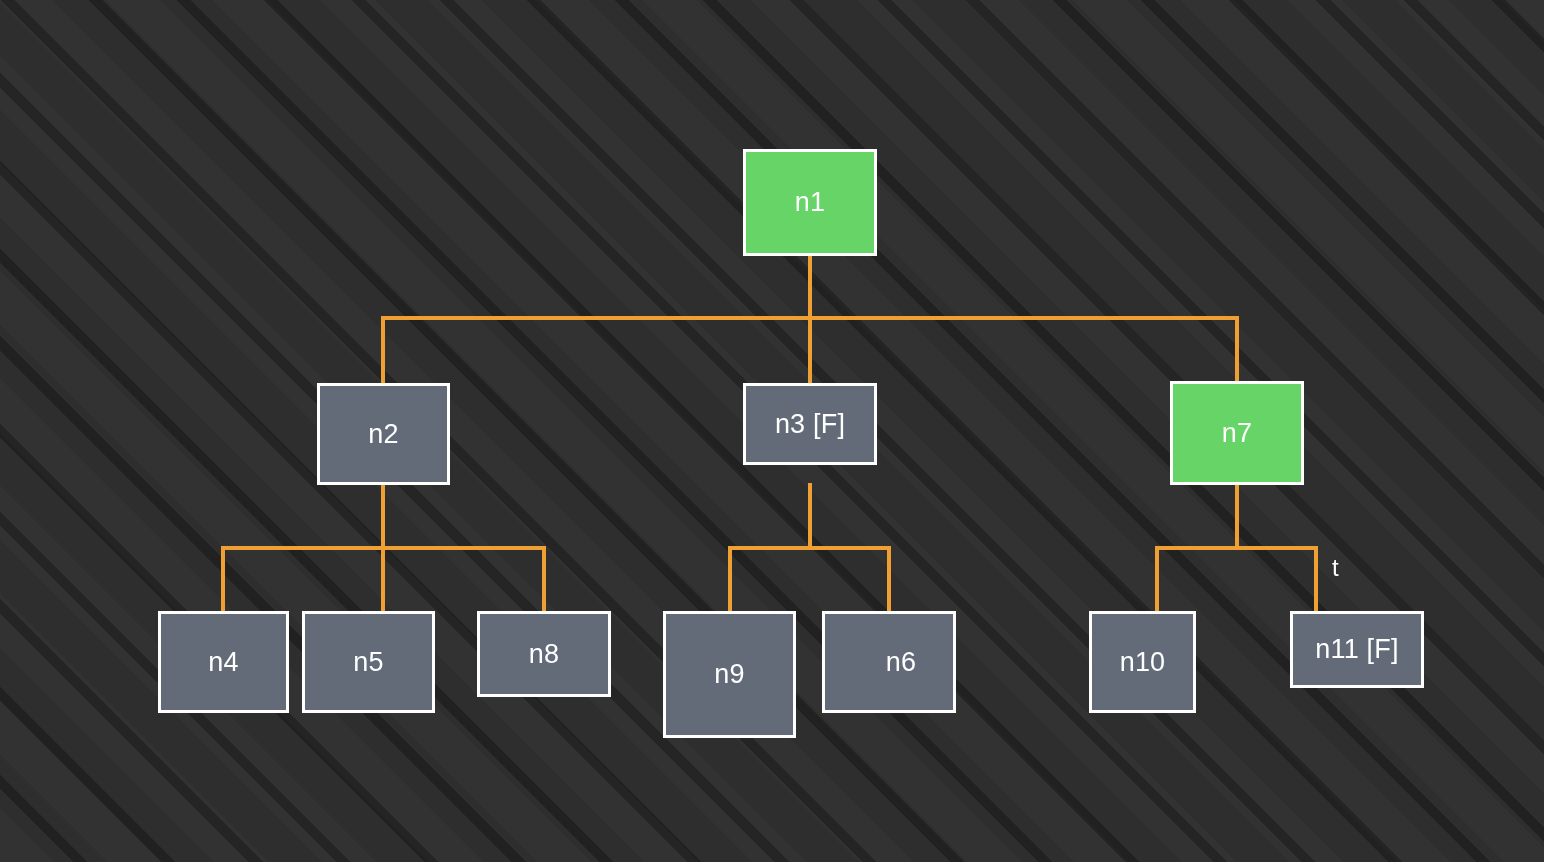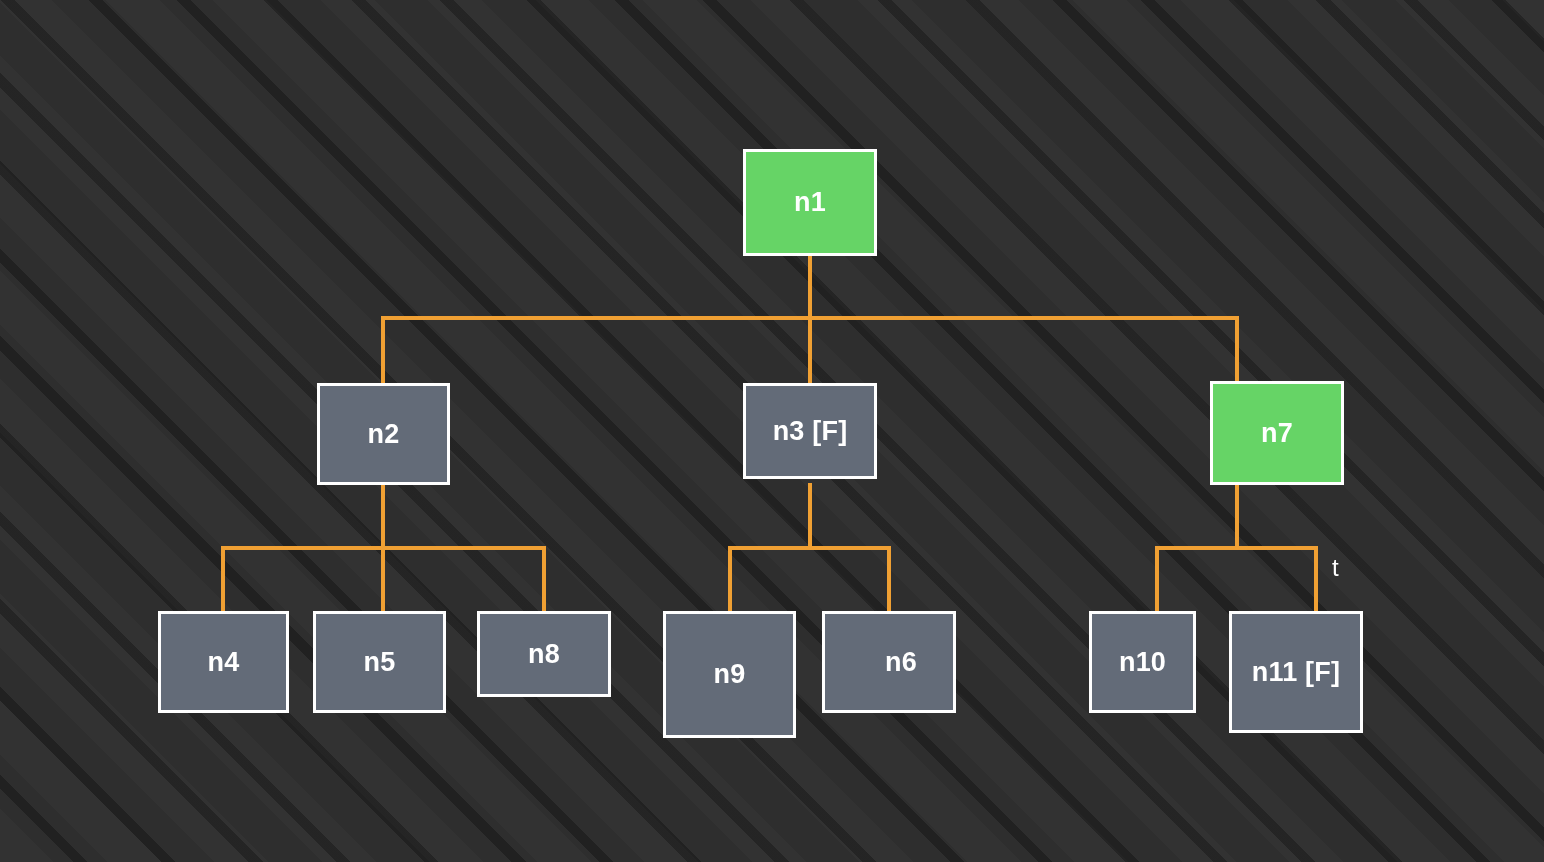--- a/index.html
+++ b/index.html
@@ -35,21 +35,21 @@
   }
   .node {
     position: absolute;
     box-sizing: border-box;
     border: 3px solid #ffffff;
     display: flex;
     align-items: center;
     justify-content: center;
     color: #ffffff;
     font-size: 27px;
-    font-weight: 700;
+    font-weight: 400;
     letter-spacing: 0.2px;
     line-height: 1;
     user-select: none;
   }
   .node.default { background: #636b78; text-align: center; }
   .node.accent  { background: #66d466; }
   .edge-label {
     position: absolute;
     color: #ffffff;
     font-size: 24px;
@@ -84,45 +84,45 @@
       <line x1="1316" y1="548" x2="1316" y2="611" stroke="#f0a033" stroke-width="4" stroke-linecap="square"></line>
     </svg>
 
   <div id="node-layer">
       <div class="node accent" style="left: 743px; top: 149px; width: 134px; height: 107px;">
         <span>n1</span>
       </div>
       <div class="node default" style="left: 317px; top: 383px; width: 133px; height: 102px;">
         <span>n2</span>
       </div>
-      <div class="node default" style="left: 743px; top: 383px; width: 134px; height: 96px;">
+      <div class="node default" style="left: 743px; top: 383px; width: 134px; height: 82px;">
         <span>n3 [F]</span>
       </div>
-      <div class="node accent" style="left: 1170px; top: 381px; width: 134px; height: 104px; margin-left: 40px;">
+      <div class="node accent" style="left: 1170px; top: 381px; width: 134px; height: 104px;">
         <span>n7</span>
       </div>
       <div class="node default" style="left: 158px; top: 611px; width: 131px; height: 102px;">
         <span>n4</span>
       </div>
-      <div class="node default" style="left: 313px; top: 611px; width: 133px; height: 102px;">
+      <div class="node default" style="left: 302px; top: 611px; width: 133px; height: 102px;">
         <span>n5</span>
       </div>
       <div class="node default" style="left: 477px; top: 611px; width: 134px; height: 86px;">
         <span>n8</span>
       </div>
       <div class="node default" style="left: 663px; top: 611px; width: 133px; height: 127px;">
         <span>n9</span>
       </div>
       <div class="node default" style="left: 822px; top: 611px; width: 134px; height: 102px; padding-left: 24px;">
         <span>n6</span>
       </div>
       <div class="node default" style="left: 1089px; top: 611px; width: 107px; height: 102px;">
         <span>n10</span>
       </div>
-      <div class="node default" style="left: 1229px; top: 611px; width: 134px; height: 122px;">
+      <div class="node default" style="left: 1290px; top: 611px; width: 134px; height: 77px;">
         <span>n11 [F]</span>
       </div>
     </div>
 
   <div id="label-layer">
       <div class="edge-label" style="left: 1332px; top: 556px;">t</div>
     </div>
 
 </div>
 

